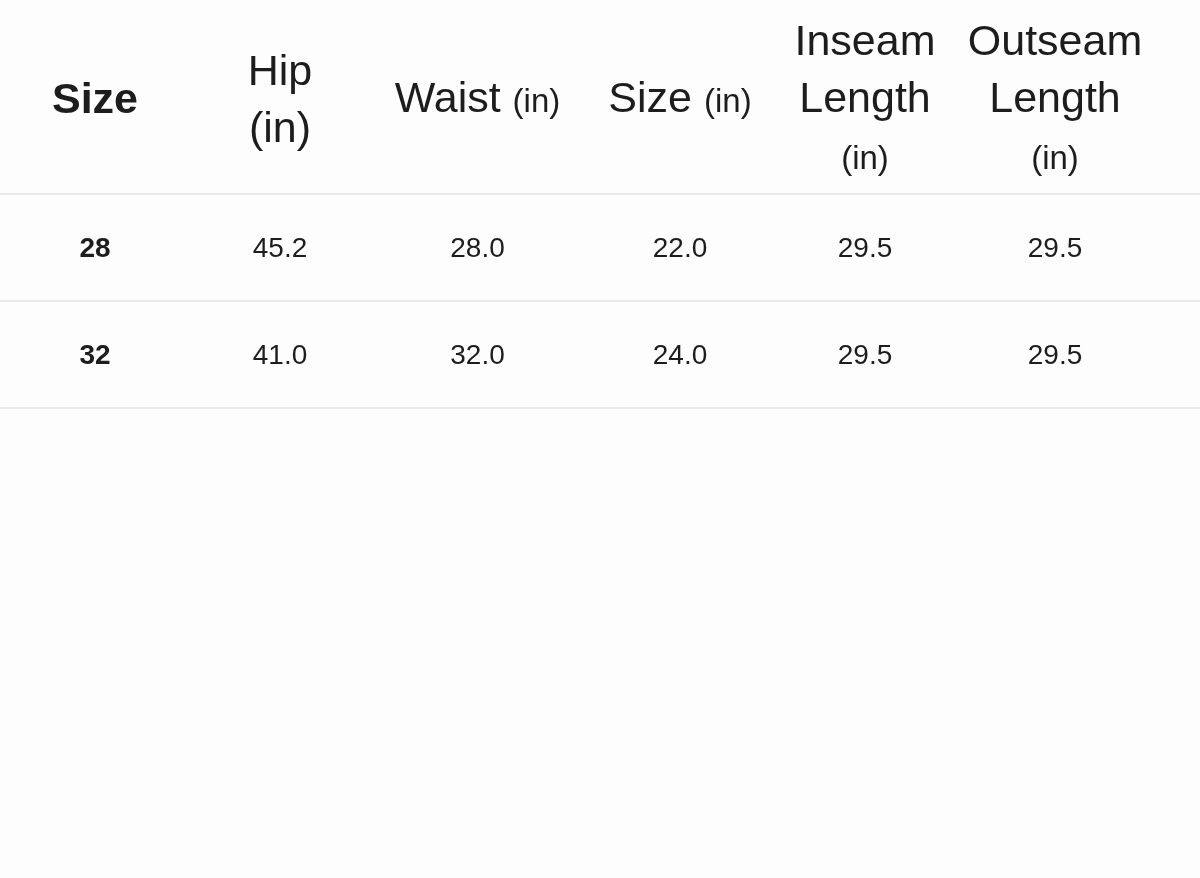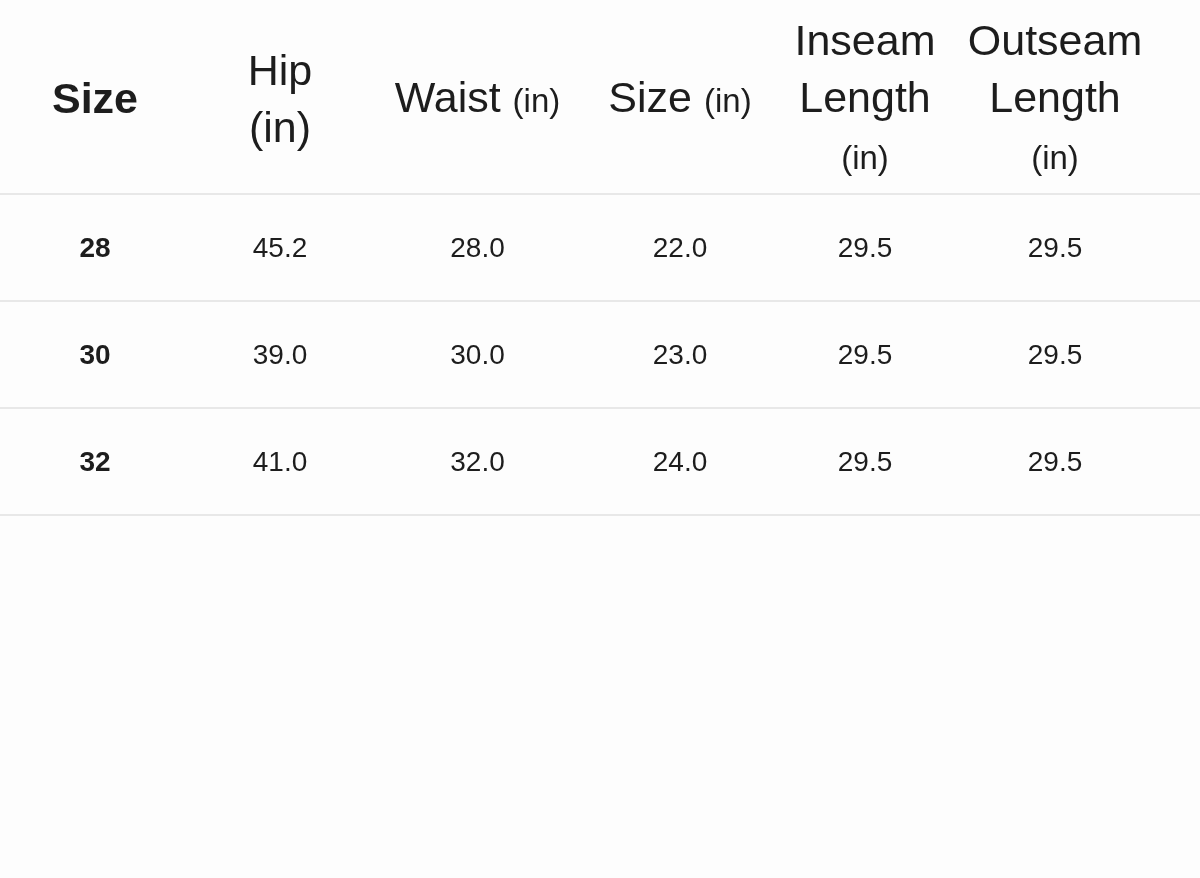--- a/index.html
+++ b/index.html
@@ -73,28 +73,20 @@
   <tbody>
       <tr>
         <td class="bold">28</td>
         <td>45.2</td>
         <td>28.0</td>
         <td>22.0</td>
         <td>29.5</td>
         <td>29.5</td>
       </tr>
       <tr>
-        <td class="bold">30</td>
-        <td>39.0</td>
-        <td>30.0</td>
-        <td>23.0</td>
-        <td>29.5</td>
-        <td>29.5</td>
-      </tr>
-      <tr>
         <td class="bold">32</td>
         <td>41.0</td>
         <td>32.0</td>
         <td>24.0</td>
         <td>29.5</td>
         <td>29.5</td>
       </tr>
     </tbody>
 </table>
 

